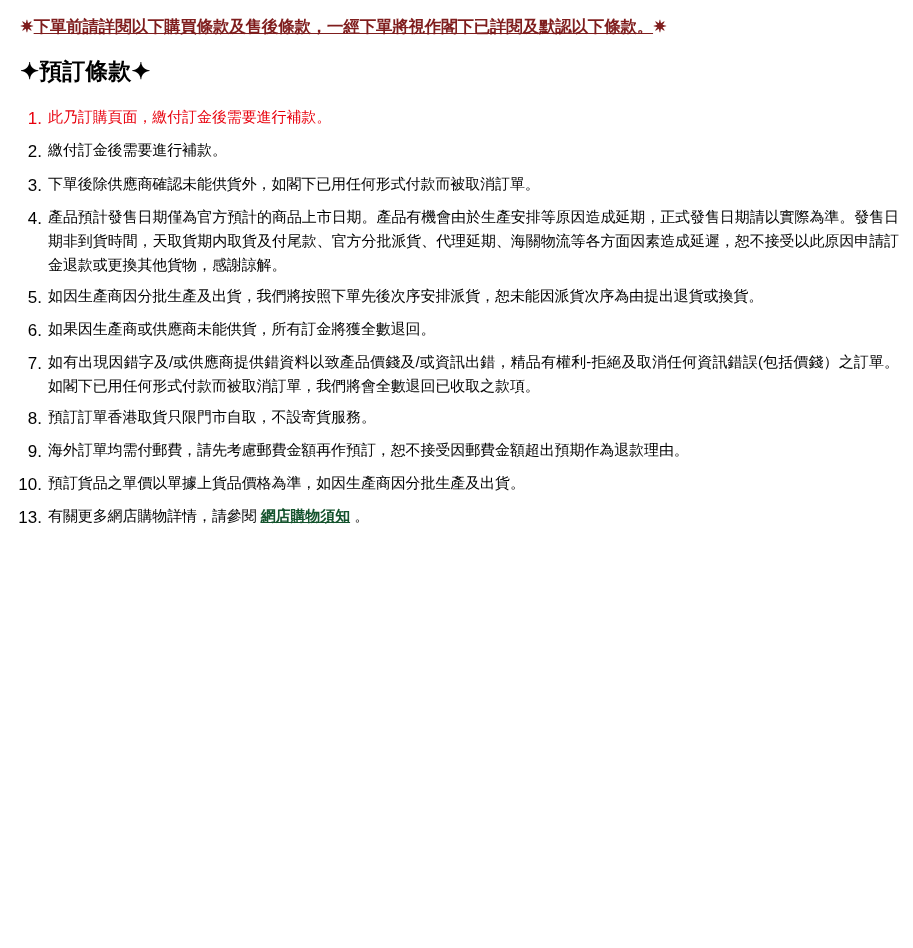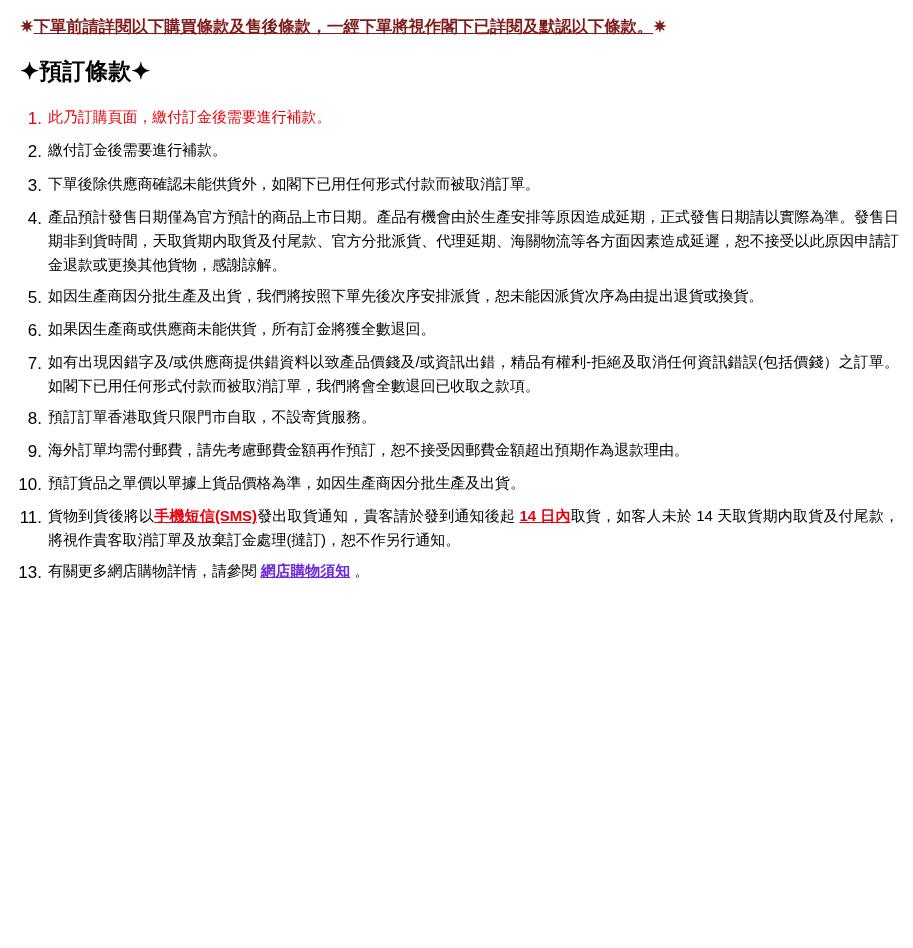--- a/index.html
+++ b/index.html
@@ -62,21 +62,21 @@
   }
   li.red .num, li.red .body {
     color: #e8000d;
   }
   .u-red {
     color: #e8000d;
     text-decoration: underline;
     font-weight: bold;
   }
   .link {
-    color: #6d28d9;
+    color: #14532d;
     text-decoration: underline;
     font-weight: bold;
     cursor: pointer;
   }
 </style>
 </head>
 <body>
 
 <div class="page">
 
@@ -121,22 +121,18 @@
       </li>
       <li>
         <span class="num">9.</span>
         <span class="body">海外訂單均需付郵費，請先考慮郵費金額再作預訂，恕不接受因郵費金額超出預期作為退款理由。</span>
       </li>
       <li>
         <span class="num">10.</span>
         <span class="body">預訂貨品之單價以單據上貨品價格為準，如因生產商因分批生產及出貨。</span>
       </li>
       <li>
-        <span class="num">11.</span>
-        <span class="body"><span>貨物到貨後將以</span><span class="u-red">手機短信(SMS)</span><span>發出取貨通知，貴客請於發到通知後起 </span><span class="u-red">14 日內</span><span>取貨，如客人未於 14 天取貨期内取貨及付尾款，將視作貴客取消訂單及放棄訂金處理(撻訂)，恕不作另行通知。</span></span>
-      </li>
-      <li>
         <span class="num">13.</span>
         <span class="body"><span>有關更多網店購物詳情，請參閱 </span><span class="link">網店購物須知</span><span> 。</span></span>
       </li>
     </ol>
 
 </div>
 
 </body></html>

